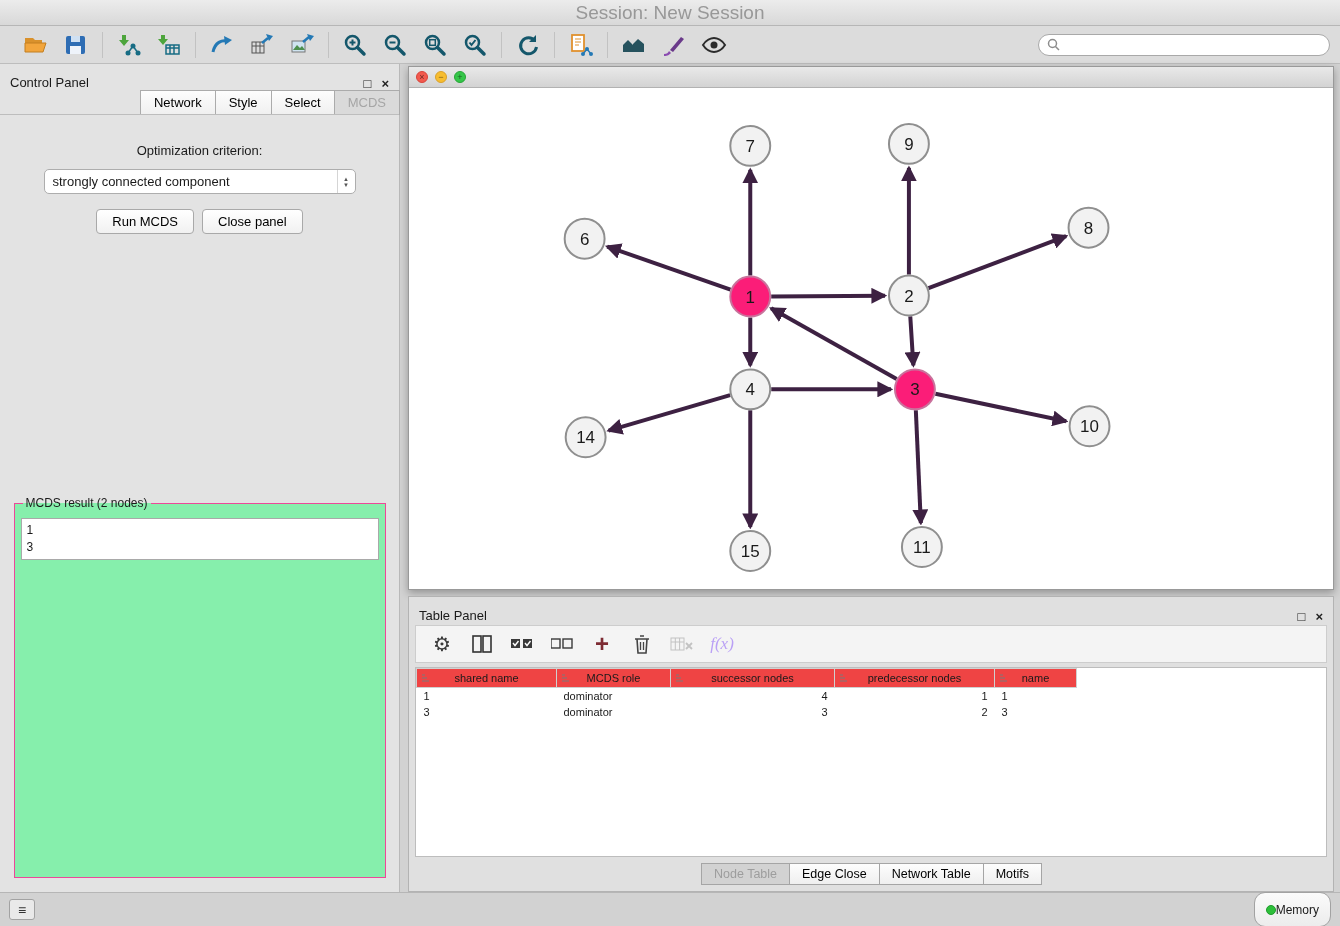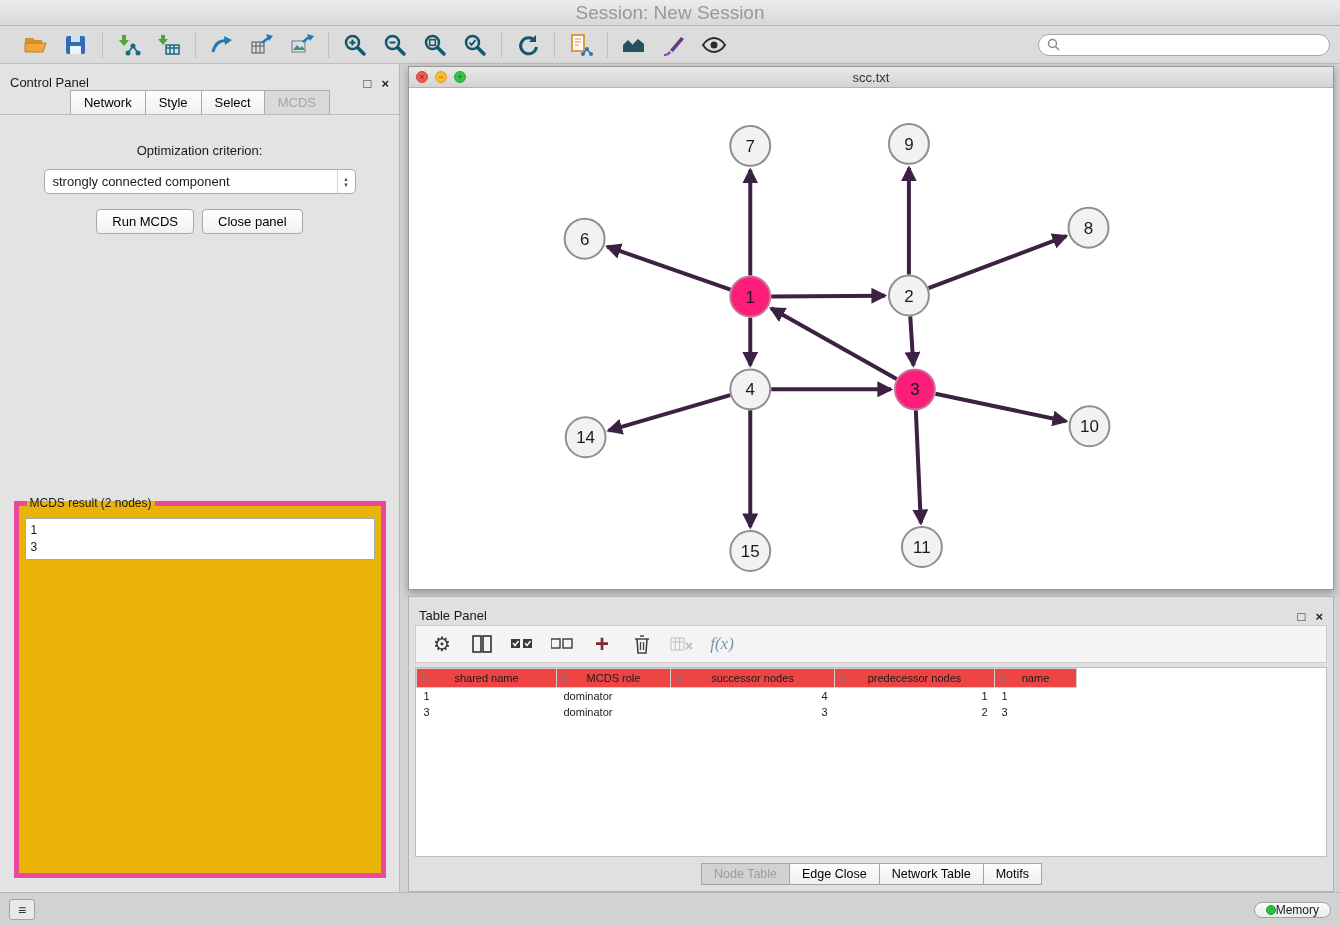--- a/index.html
+++ b/index.html
@@ -19,34 +19,34 @@
   .search-box input { border:none; outline:none; flex:1; font-size:12px; background:transparent; font-family:inherit; }
 
   
   .main { display:flex; height:828px; }
 
   
   .control-panel { width:400px; background:#e3e3e3; border-right:1px solid #b9b9b9; display:flex; flex-direction:column; }
   .panel-header { height:26px; display:flex; align-items:flex-end; padding:0 10px; font-size:13px; }
   .win-controls { margin-left:auto; display:flex; gap:10px; font-weight:bold; color:#222; }
   .win-controls span { cursor:default; font-size:13px; line-height:13px; }
-  .cp-tabs { display:flex; justify-content:center; }
+  .cp-tabs { display:flex; justify-content:flex-end; }
   .cp-tab { font-size:13px; padding:4px 13px; border:1px solid #ababab; background:linear-gradient(#fdfdfd,#f0f0f0);
             margin-right:-1px; cursor:default; font-family:inherit; }
   .cp-tab.active { background:#dadada; color:#a6a6a6; }
   .cp-content { flex:1; border-top:1px solid #bdbdbd; margin-top:-1px; display:flex; flex-direction:column; align-items:center; padding-top:28px; background:#e3e3e3; }
   .opt-label { font-size:13px; margin-bottom:11px; }
   .dropdown { width:312px; height:25px; background:#fff; border:1px solid #adadad; border-radius:5px;
               display:flex; align-items:center; padding-left:8px; font-size:13px; cursor:default; }
   .dd-arrows { margin-left:auto; width:18px; height:23px; display:flex; flex-direction:column; align-items:center; justify-content:center;
                font-size:6px; line-height:6px; color:#555; border-left:1px solid #d5d5d5; }
   .btn-row { display:flex; gap:8px; margin-top:15px; }
   .push-btn { font-size:13px; padding:4px 15px; background:linear-gradient(#ffffff,#f1f1f1); border:1px solid #a9a9a9;
               border-radius:4px; cursor:default; font-family:inherit; }
-  .result-fieldset { margin:auto 13px 14px 13px; width:372px; height:382px; border:5px solid #ec4899; padding:8px 6px 6px 6px; background:#eab308; }
+  .result-fieldset { margin:auto 13px 14px 13px; width:372px; height:382px; border:1px solid #ec4899; padding:8px 6px 6px 6px; background:#86efac; }
   .result-fieldset legend { font-size:12px; padding:0 3px; margin-left:2px; }
   .result-box { width:100%; height:100%; background:#fff; border:1px solid #a9a9a9; font-size:12px; line-height:17px;
                 padding:3px 5px; white-space:pre-line; overflow:auto; }
 
   
   .right-col { flex:1; display:flex; flex-direction:column; padding:2px 6px 0 8px; }
 
   
   .net-window { height:524px; background:#fff; border:1px solid #999; box-shadow:0 3px 8px rgba(0,0,0,.3); display:flex; flex-direction:column; }
   .net-titlebar { height:22px; background:linear-gradient(#e9e9e9,#d3d3d3); border-bottom:1px solid #b2b2b2;
@@ -60,39 +60,39 @@
   .net-canvas { flex:1; background:#fff; }
   .net-canvas svg { width:100%; height:100%; display:block; }
 
   
   .table-panel { flex:1; margin-top:6px; background:#e0e0e0; border:1px solid #b3b3b3; display:flex; flex-direction:column; }
   .tp-toolbar { height:38px; margin:2px 6px 0 6px; background:#f4f4f4; border:1px solid #cdcdcd;
                 display:flex; align-items:center; gap:16px; padding:0 14px; }
   .tp-tool { display:flex; align-items:center; justify-content:center; height:28px; min-width:24px; cursor:default; }
   .gear-glyph { font-size:20px; color:#3a3a3a; }
   .plus-glyph { font-size:24px; font-weight:bold; color:#7d2b33; line-height:22px; }
-  .fx-glyph { font-family:"Liberation Serif",serif; font-style:italic; font-size:17px; color:#0c4a6e; }
+  .fx-glyph { font-family:"Liberation Serif",serif; font-style:italic; font-size:17px; color:#8b5cf6; }
   .dim { opacity:.55; }
   .tp-table-wrap { flex:1; margin:4px 6px 0 6px; background:#fff; border:1px solid #bdbdbd; overflow:hidden; }
   table { border-collapse:collapse; table-layout:fixed; width:100%; font-size:11px; }
   th { background:#ef4444; border:1px solid #d0d0d0; font-weight:normal; height:19px; position:relative; font-size:11px; }
   th .sort-ico { position:absolute; left:4px; top:4px; }
   th.col-fill { background:#fff; border:none; }
   th.c0{width:140px} th.c1{width:114px} th.c2{width:164px} th.c3{width:160px} th.c4{width:82px}
   td { height:16px; padding:0 7px; white-space:nowrap; }
   .tp-tabs-row { height:34px; display:flex; align-items:center; justify-content:center; }
   .tp-tab { font-size:12.5px; padding:3px 12px; border:1px solid #a5a5a5; background:linear-gradient(#fdfdfd,#efefef);
             margin-right:-1px; cursor:default; font-family:inherit; }
   .tp-tab.active { background:#d2d2d2; color:#9d9d9d; }
 
   
   .statusbar { height:34px; background:#d2d2d2; border-top:1px solid #b6b6b6; display:flex; align-items:center; padding:0 9px; }
   .menu-btn { width:26px; height:21px; border:1px solid #a2a2a2; background:#e9e9e9; border-radius:3px;
               display:flex; align-items:center; justify-content:center; font-size:14px; color:#333; cursor:default; }
-  .memory-btn { margin-left:auto; height:16px; border:1px solid #a2a2a2; background:linear-gradient(#fbfbfb,#ececec);
+  .memory-btn { margin-left:auto; height:35px; border:1px solid #a2a2a2; background:linear-gradient(#fbfbfb,#ececec);
                 border-radius:11px; display:flex; align-items:center; padding:0 11px; font-size:12px; cursor:default; }
   .mem-dot { width:10px; height:10px; border-radius:50%; background:#2dbf3a; border:1px solid #1f9c2c; }
 </style>
 </head>
 <body>
 
 <div class="titlebar">Session: New Session</div>
 
 <div class="toolbar">
   <div class="tb-group">
@@ -277,21 +277,20 @@
         <div class="result-box">1
 3</div>
       </fieldset>
     </div>
   </div>
 
   <div class="right-col">
 
     <div class="net-window">
       <div class="net-titlebar">
-        <span class="net-title">scc.txt</span>
         <span class="traffic">
           <span class="light red">×</span>
           <span class="light yellow">−</span>
           <span class="light green">+</span>
         </span>
       </div>
       <div class="net-canvas">
         <svg viewBox="0 0 926 502" preserveAspectRatio="xMidYMid meet">
             <defs>
               <marker id="arrow" viewBox="0 0 10 10" refX="8.5" refY="5" markerWidth="4" markerHeight="4" orient="auto-start-reverse">

